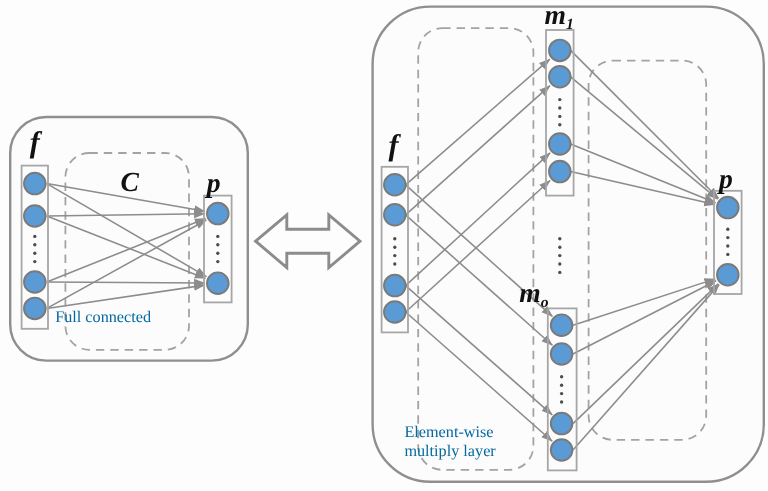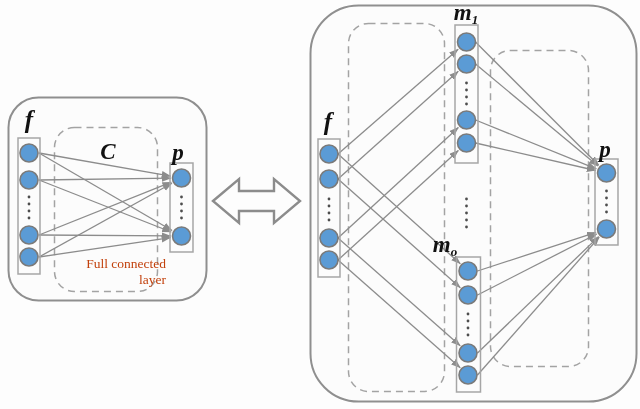--- a/index.html
+++ b/index.html
@@ -9,21 +9,21 @@
   .panel{fill:#fcfcfc;stroke:#8f8f8f;stroke-width:2;}
   .dashedbox{fill:none;stroke:#a3a3a3;stroke-width:1.5;stroke-dasharray:7 5;}
   .col{fill:none;stroke:#a6a6a6;stroke-width:1.5;}
   .node{fill:#5b9bd5;stroke:#7a7a7a;stroke-width:1.6;}
   .edge{stroke:#8c8c8c;stroke-width:1.3;fill:none;}
   .dot{fill:#4d4d4d;}
   .dblarrow{fill:#fdfdfd;stroke:#8c8c8c;stroke-width:2.4;stroke-linejoin:miter;}
   .mathlabel{position:absolute;transform:translateX(-50%);font-weight:bold;font-style:italic;
              font-size:23px;color:#111;line-height:1;white-space:nowrap;text-align:right;}
   .mathlabel .sub{font-size:13px;vertical-align:-4px;}
-  .caption{position:absolute;font-size:13.5px;color:#c2410c;text-align:right;line-height:16px;}
+  .caption{position:absolute;font-size:13.5px;color:#0369a1;text-align:left;line-height:16px;}
 </style>
 </head>
 <body>
 
 <div class="canvas">
 
   <svg width="640" height="409" viewBox="0 0 640 409">
     <defs>
       <marker id="ah" markerUnits="userSpaceOnUse" markerWidth="10" markerHeight="8" refX="9" refY="3.5" orient="auto">
         <path d="M0,0 L9.5,3.5 L0,7 Z" fill="#8c8c8c"></path>
@@ -163,22 +163,25 @@
           <circle class="dot" cx="606.5" cy="212" r="1.4"></circle>
       </g>
     </g>
   </svg>
 
   <div class="mathlabel" style="left:29px;top:107px;font-size:25px">f</div>
   <div class="mathlabel" style="left:108px;top:140px">C</div>
   <div class="mathlabel" style="left:178px;top:141px">p</div>
   <div class="caption" style="left:46px;top:256px;width:120px">
     <div>Full connected</div>
-    <div>layer</div>
   </div>
 
   <div class="mathlabel" style="left:328px;top:109px;font-size:25px">f</div>
   <div class="mathlabel" style="left:466px;top:1px"><span>m</span><span class="sub">1</span></div>
   <div class="mathlabel" style="left:445px;top:233px"><span>m</span><span class="sub">o</span></div>
   <div class="mathlabel" style="left:605px;top:138px">p</div>
 
+  <div class="caption" style="left:337px;top:352px;width:120px">
+    <div>Element-wise</div>
+    <div>multiply layer</div>
+  </div>
 
 </div>
 
 </body></html>

